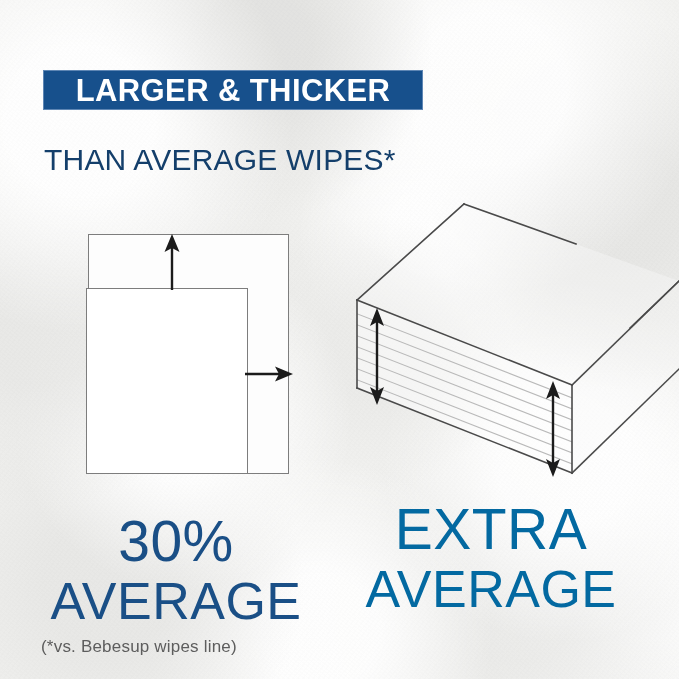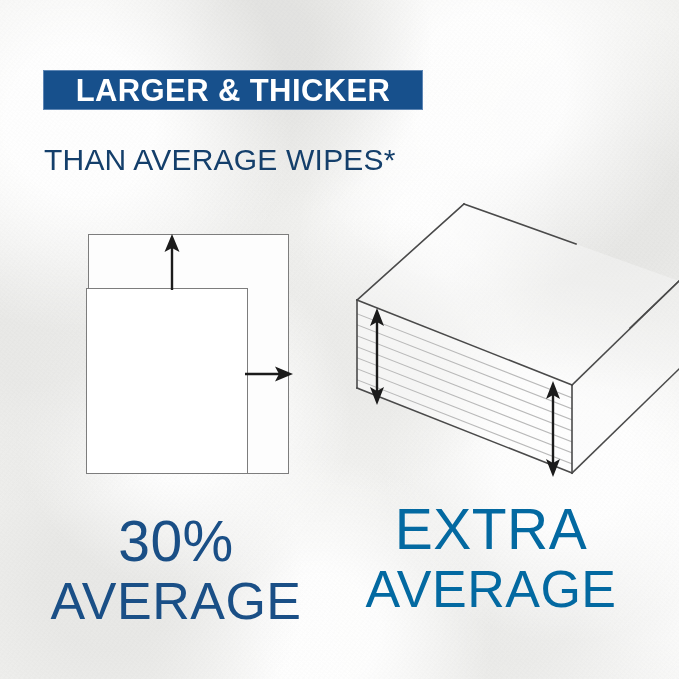--- a/index.html
+++ b/index.html
@@ -273,14 +273,15 @@
   <div class="stat-left">
     <div class="stat-big">30%</div>
     <div class="stat-sub">AVERAGE</div>
   </div>
 
   <div class="stat-right">
     <div class="stat-big">EXTRA</div>
     <div class="stat-sub">AVERAGE</div>
   </div>
 
+  <div class="footnote">(*vs. Bebesup wipes line)</div>
 
 </div>
 
 </body></html>

